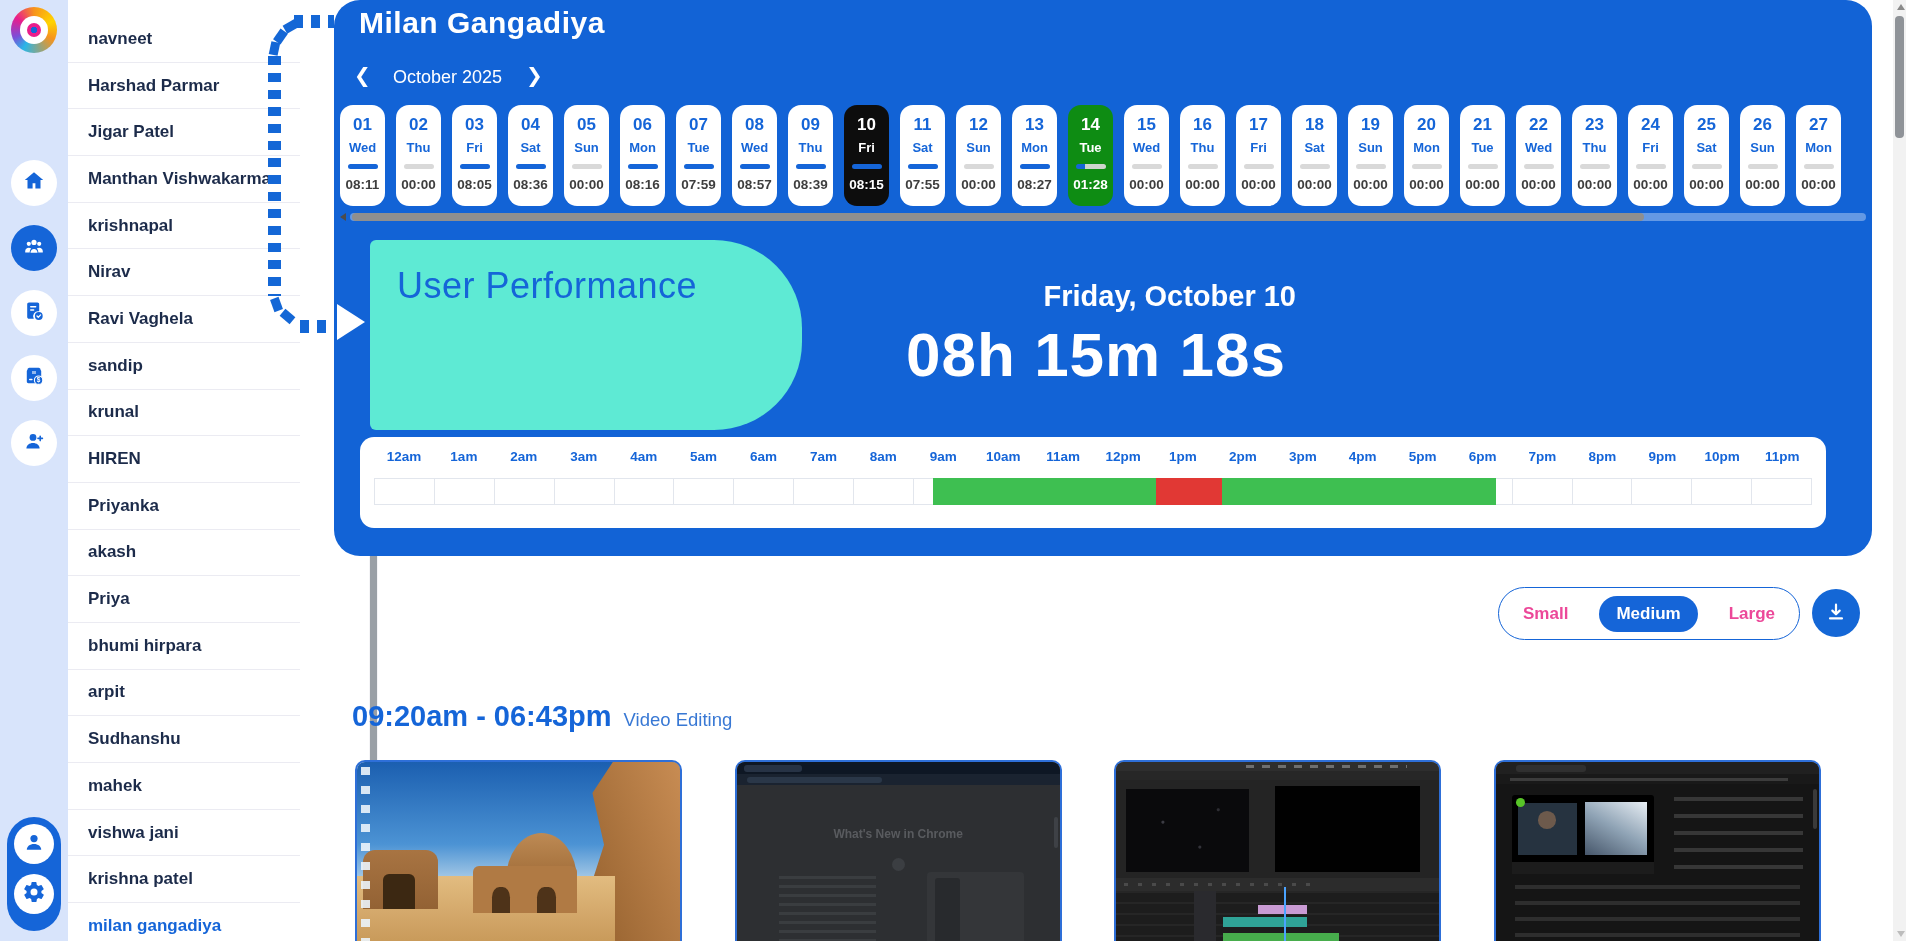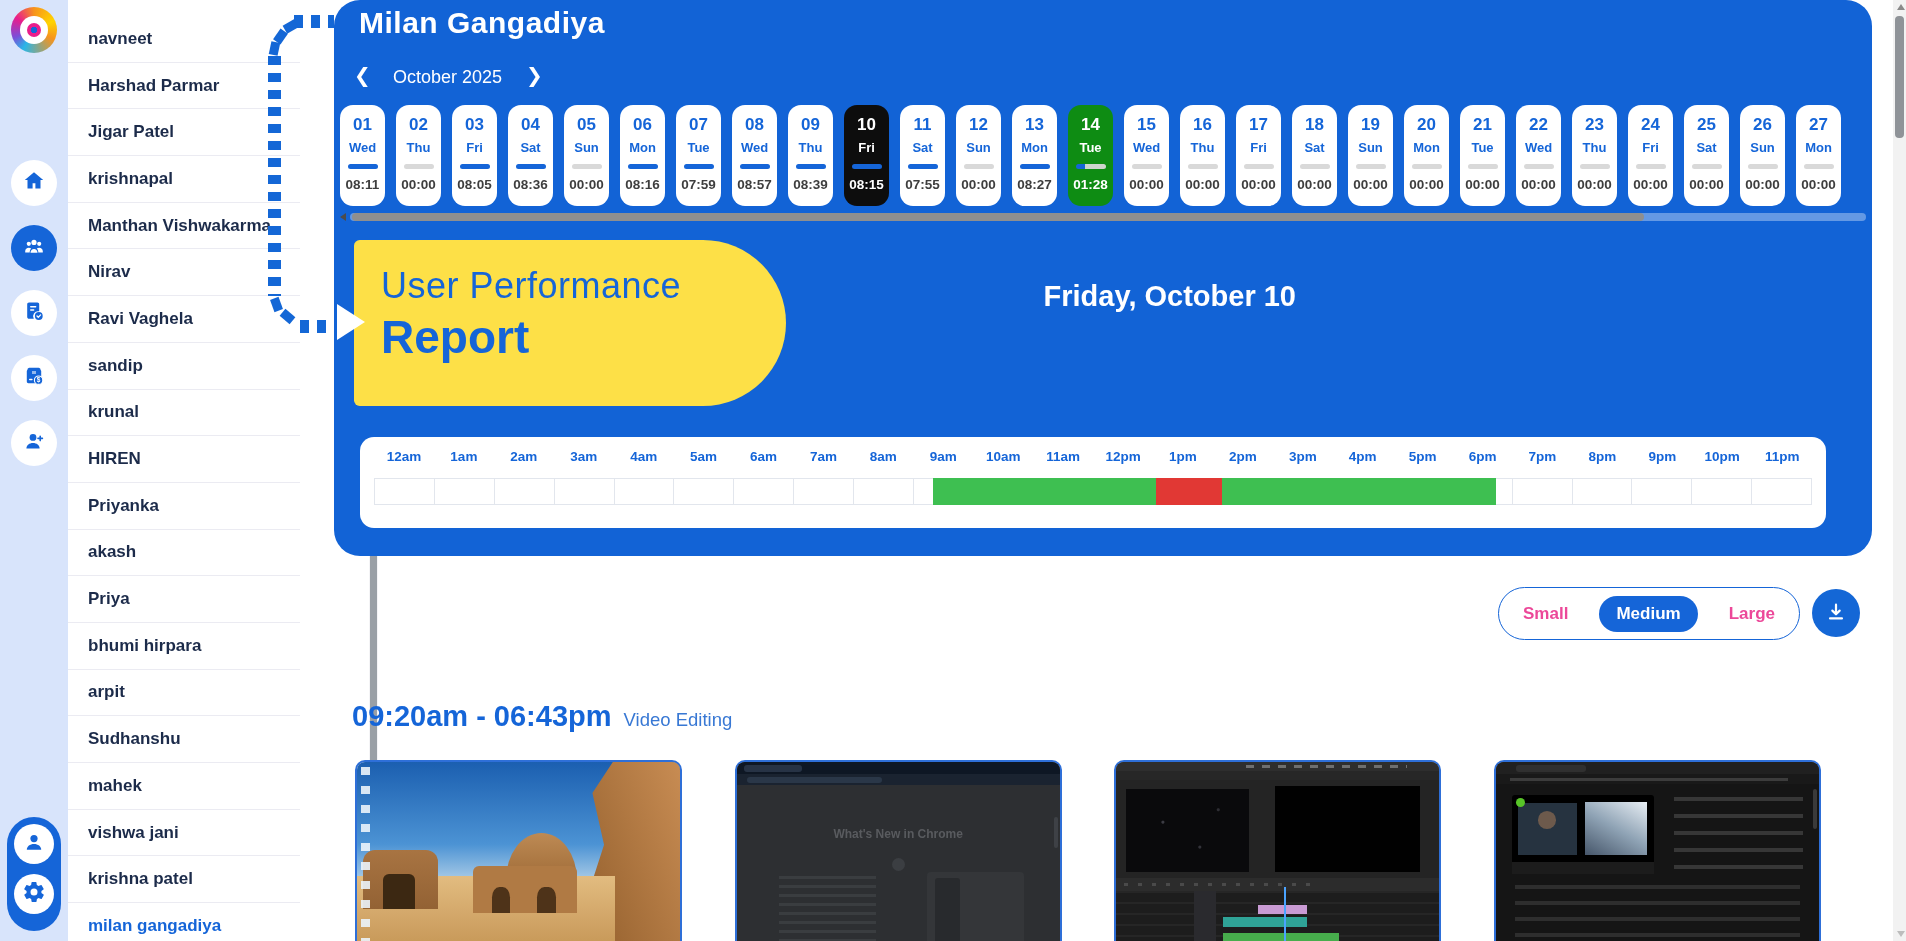--- a/index.html
+++ b/index.html
@@ -68,22 +68,22 @@
   .day-cell.green { background:#0e8c13; }
   .day-cell.dark .day-num,.day-cell.dark .day-wk,.day-cell.dark .day-time,
   .day-cell.green .day-num,.day-cell.green .day-wk,.day-cell.green .day-time { color:#fff; }
 
   #strip-scrollbar { position:absolute; left:4px; top:212px; width:1530px; height:10px; }
   #strip-scroll-left { position:absolute; left:2px; top:1px; width:0; height:0;
     border-top:4px solid transparent; border-bottom:4px solid transparent; border-right:6px solid #4c4c4c; }
   #strip-scroll-track { position:absolute; left:12px; right:2px; top:1px; height:8px; background:rgba(255,255,255,.35); border-radius:4px; }
   #strip-scroll-thumb { position:absolute; left:14px; top:1px; width:1292px; height:8px; background:#8f8f8f; border-radius:4px; }
 
-  #report-card { position:absolute; left:20px; top:240px; width:432px; height:166px;
-    background:#fde047; border-radius:6px 88px 88px 6px; padding:25px 0 0 27px; }
+  #report-card { position:absolute; left:36px; top:240px; width:432px; height:190px;
+    background:#5eead4; border-radius:6px 88px 88px 6px; padding:25px 0 0 27px; }
   #report-line1 { font-size:36px; font-weight:500; color:#1565d8; letter-spacing:.5px; }
   #report-line2 { font-size:46px; font-weight:800; color:#1565d8; margin-top:3px; }
   #day-summary { position:absolute; left:562px; top:280px; width:400px; text-align:center; color:#fff; }
   #summary-date { font-size:29px; font-weight:700;text-align:right; }
   #summary-duration { font-size:62px; font-weight:800; margin-top:6px; letter-spacing:1px; }
 
   #timeline-card { position:absolute; left:26px; top:437px; width:1466px; height:91px;
     background:#fff; border-radius:14px; }
   #tl-labels { position:absolute; left:14px; right:14px; top:12px; height:20px; display:flex; }
   #tl-labels span { flex:1; text-align:center; font-size:13.5px; font-weight:700; color:#1565d8; }
@@ -271,22 +271,22 @@
         </span>
       </div>
     </div>
   </aside>
 
   <div id="names-panel">
     <div id="names-list">
         <div class="name-row">navneet</div>
         <div class="name-row">Harshad Parmar</div>
         <div class="name-row">Jigar Patel</div>
+        <div class="name-row">Manthan Vishwakarma</div>
         <div class="name-row">krishnapal</div>
-        <div class="name-row">Manthan Vishwakarma</div>
         <div class="name-row">Nirav</div>
         <div class="name-row">Ravi Vaghela</div>
         <div class="name-row">sandip</div>
         <div class="name-row">krunal</div>
         <div class="name-row">HIREN</div>
         <div class="name-row">Priyanka</div>
         <div class="name-row">akash</div>
         <div class="name-row">Priya</div>
         <div class="name-row">bhumi hirpara</div>
         <div class="name-row">arpit</div>
@@ -484,25 +484,25 @@
       </div>
 
     <div id="strip-scrollbar">
       <div id="strip-scroll-left"></div>
       <div id="strip-scroll-track"></div>
       <div id="strip-scroll-thumb"></div>
     </div>
 
     <div id="report-card">
       <div id="report-line1">User Performance</div>
-      <div id="report-line2">Report</div>
     </div>
 
     <div id="day-summary">
       <div id="summary-date">Friday, October 10</div>
+      <div id="summary-duration">08h 15m 18s</div>
     </div>
 
     <div id="timeline-card">
       <div id="tl-labels">
           <span>12am</span>
           <span>1am</span>
           <span>2am</span>
           <span>3am</span>
           <span>4am</span>
           <span>5am</span>

